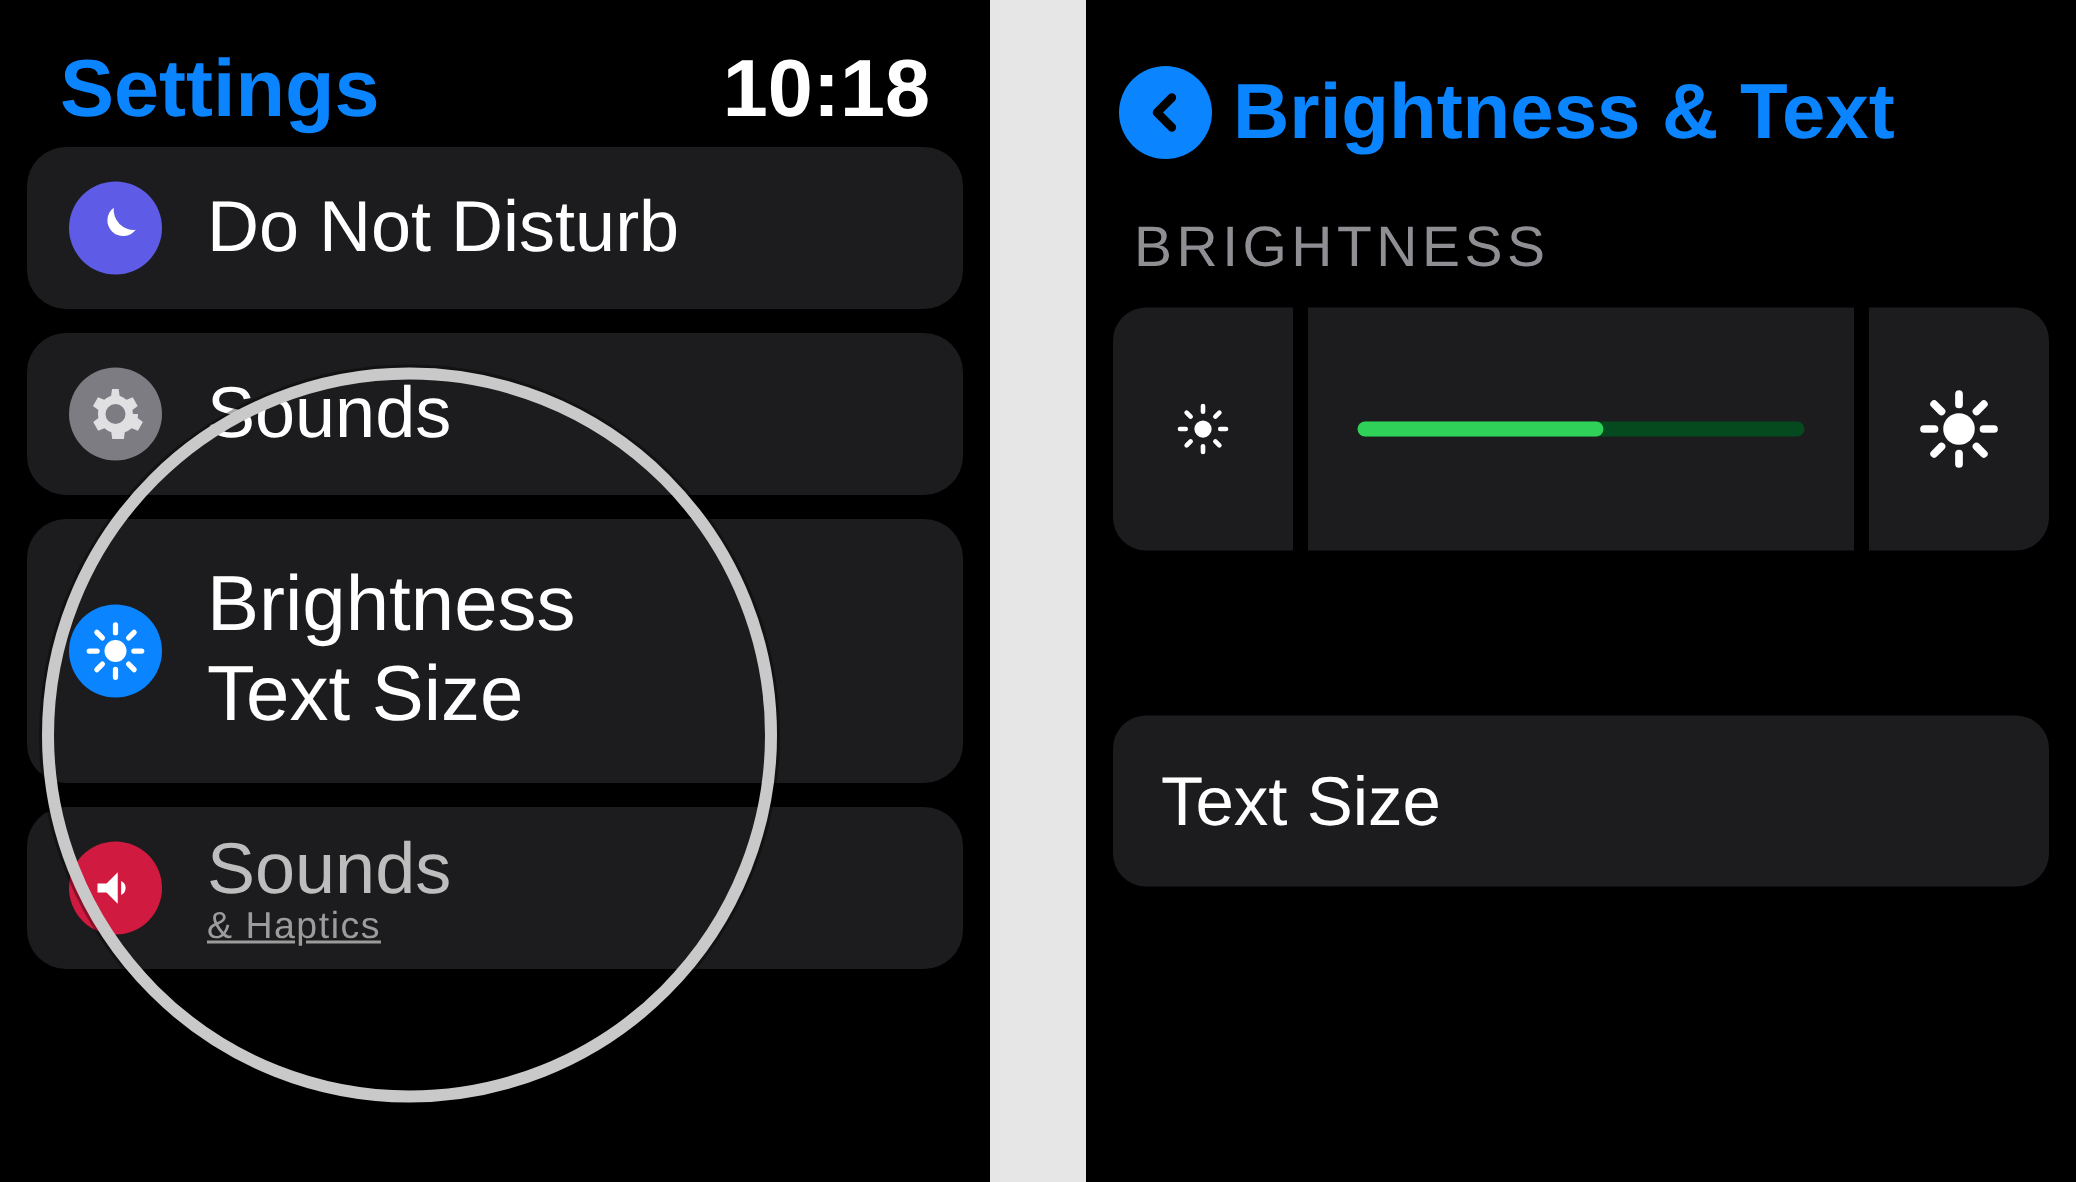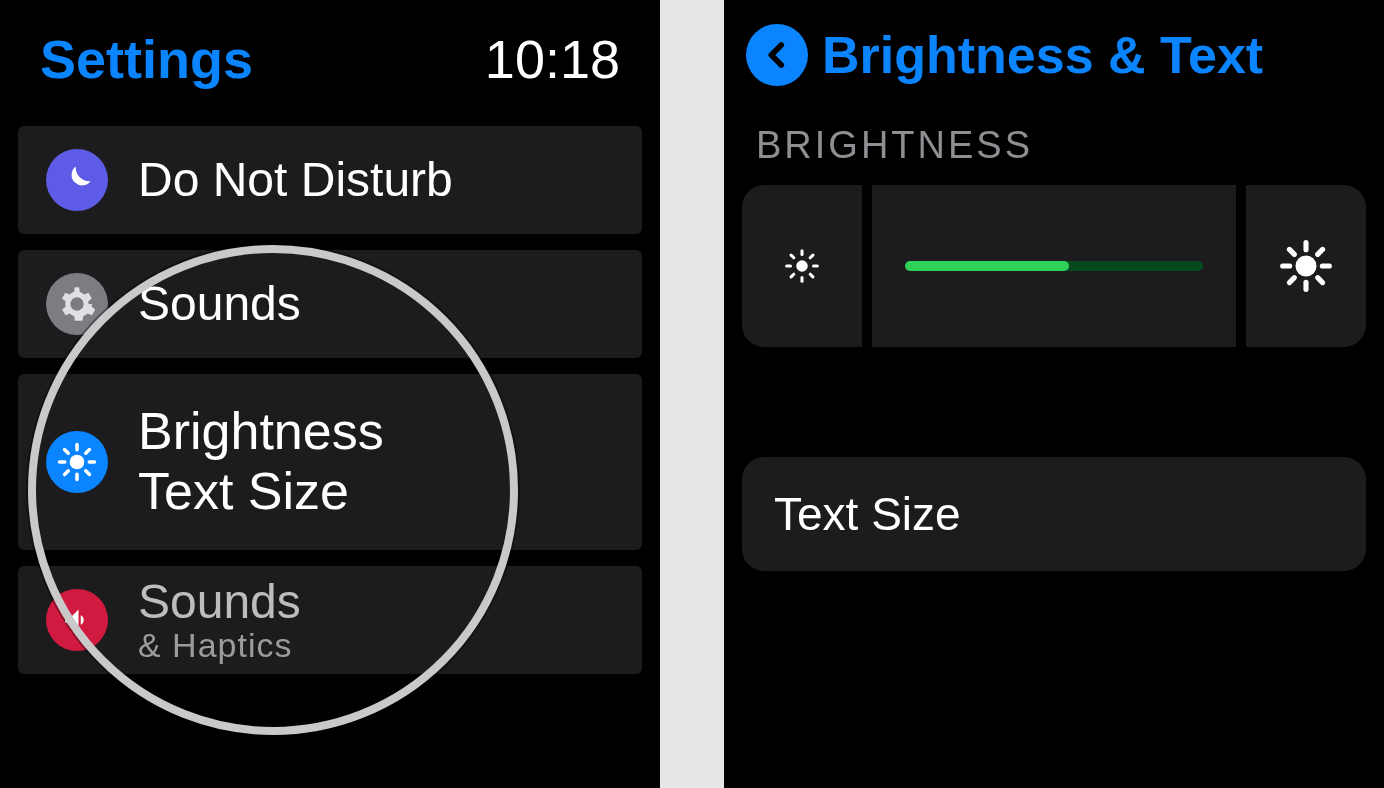--- a/index.html
+++ b/index.html
@@ -17,37 +17,37 @@
     overflow: hidden;
   }
   .screen.left  { left: 0;   top: 0; width: 660px; height: 788px; }
   .screen.right { left: 724px; top: 0; width: 660px; height: 788px; }
 
   
   .statusbar {
     display: flex;
     justify-content: space-between;
     align-items: flex-start;
-    padding: 28px 40px 36px;
+    padding: 28px 40px 8px;
   }
   .statusbar .title {
     color: #0a84ff;
     font-size: 54px;
     font-weight: 600;
   }
   .statusbar .time {
     color: #fff;
     font-size: 54px;
-    font-weight: 400;
+    font-weight: 700;
   }
 
   .list { padding: 0 18px; }
   .row {
     background: #1c1c1e;
-    border-radius: 6px;
+    border-radius: 26px;
     margin-bottom: 16px;
     padding: 8px 28px;
     display: flex;
     align-items: center;
     min-height: 108px;
   }
   .row .icon {
     width: 62px; height: 62px;
     border-radius: 50%;
     margin-right: 30px;
@@ -64,21 +64,21 @@
   }
   .row .label .line2 { display: block; }
 
   
   .row.big { min-height: 160px; align-items:center; padding-top:28px; padding-bottom:28px;}
   .row.big .label { font-size: 52px; }
 
   
   .row.partial { height: 96px; overflow: hidden;}
   .row.partial .label { color:#bdbdbd; }
-  .row.partial .sub { display:block; color:#9c9c9c; font-size:34px; margin-top:-4px; letter-spacing:1px;}
+  .row.partial .sub { display:block; color:#9c9c9c; font-size:25px; margin-top:-4px; letter-spacing:1px;text-decoration:underline;}
 
   
   .ic-moon   { background:#5e5ce6; }
   .ic-gear   { background:#7c7c82; }
   .ic-sun    { background:#0a84ff; }
   .ic-sound  { background:#d11a3f; }
 
   
   .magnifier {
     position: absolute;
@@ -89,21 +89,21 @@
     border: 8px solid #c9c9c9;
     border-radius: 50%;
     pointer-events: none;
     box-shadow: 0 0 0 2px rgba(0,0,0,.35);
   }
 
   
   .navbar {
     display: flex;
     align-items: center;
-    padding: 24px 22px 26px;
+    padding: 44px 22px 26px;
     gap: 14px;
   }
   .navbar .back {
     width: 62px; height: 62px; border-radius: 50%;
     background: #0a84ff;
     display:flex; align-items:center; justify-content:center;
     flex-shrink:0;
   }
   .navbar .title {
     color: #0a84ff;

